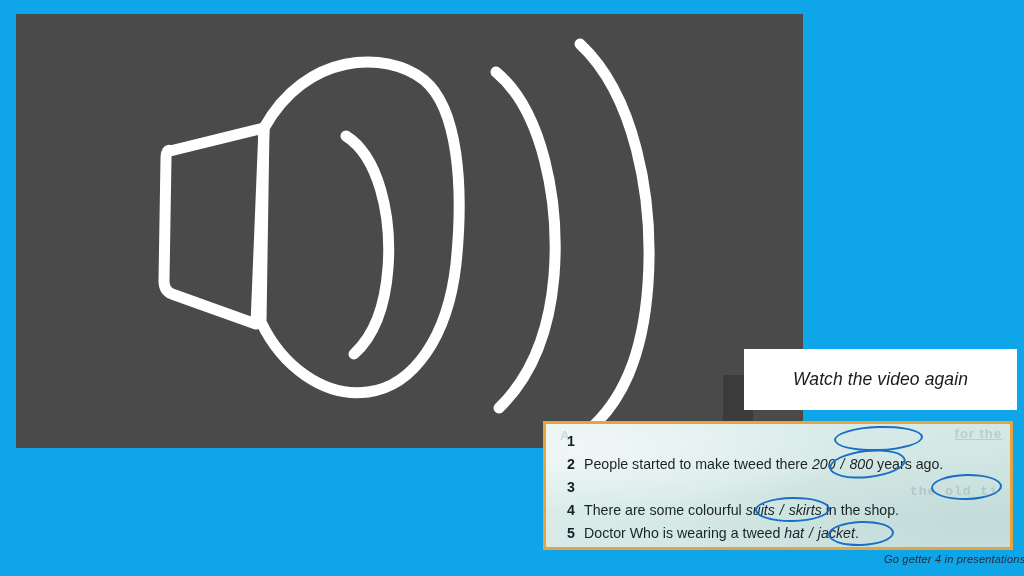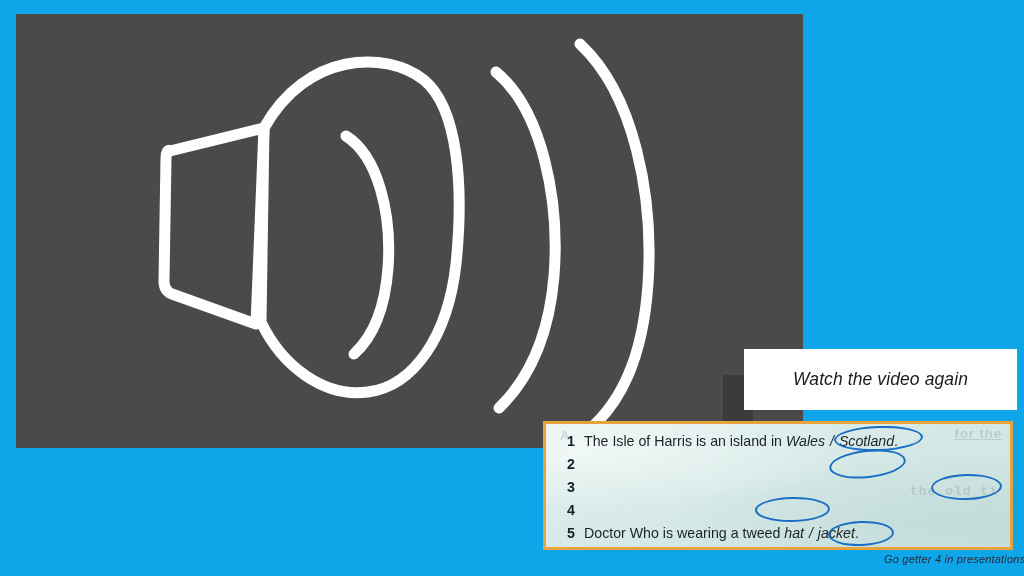--- a/index.html
+++ b/index.html
@@ -206,30 +206,31 @@
 
   <div id="worksheet">
     <div class="paper-tint"></div>
     <div class="ghost g1">for the</div>
     <div class="ghost g2">the old ti</div>
     <div class="ghost g3">A</div>
 
     <ol id="qlist">
       <li>
         <span class="num">1</span>
-        <span class="txt"><span>The Isle of Harris is an island in </span><span class="opt">Wales</span><span class="sep"> / </span><span class="opt">Scotland</span><span>.</span></span>
       </li>
       <li>
         <span class="num">2</span>
+        <span class="txt"><span>People started to make tweed there </span><span class="opt">200</span><span class="sep"> / </span><span class="opt">800</span><span> years ago.</span></span>
       </li>
       <li>
         <span class="num">3</span>
       </li>
       <li>
         <span class="num">4</span>
+        <span class="txt"><span>There are some colourful </span><span class="opt">suits</span><span class="sep"> / </span><span class="opt">skirts</span><span> in the shop.</span></span>
       </li>
       <li>
         <span class="num">5</span>
         <span class="txt"><span>Doctor Who is wearing a tweed </span><span class="opt">hat</span><span class="sep"> / </span><span class="opt">jacket</span><span>.</span></span>
       </li>
     </ol>
   </div>
 
   <div class="circle-mark c1"></div>
   <div class="circle-mark c2"></div>

